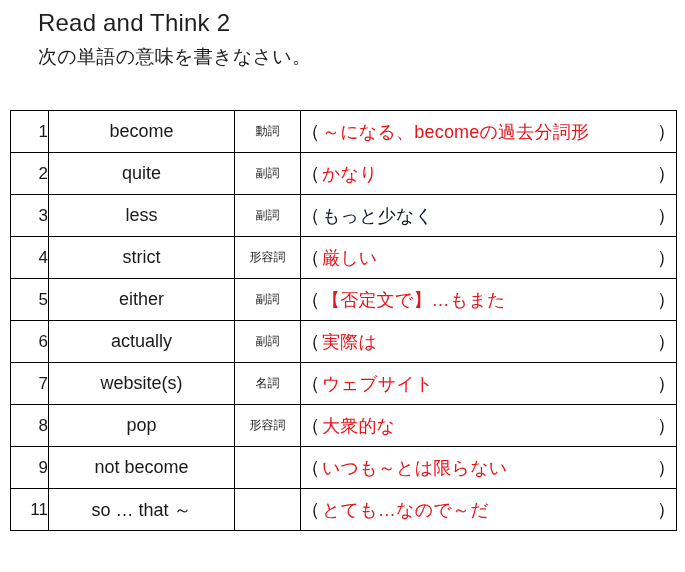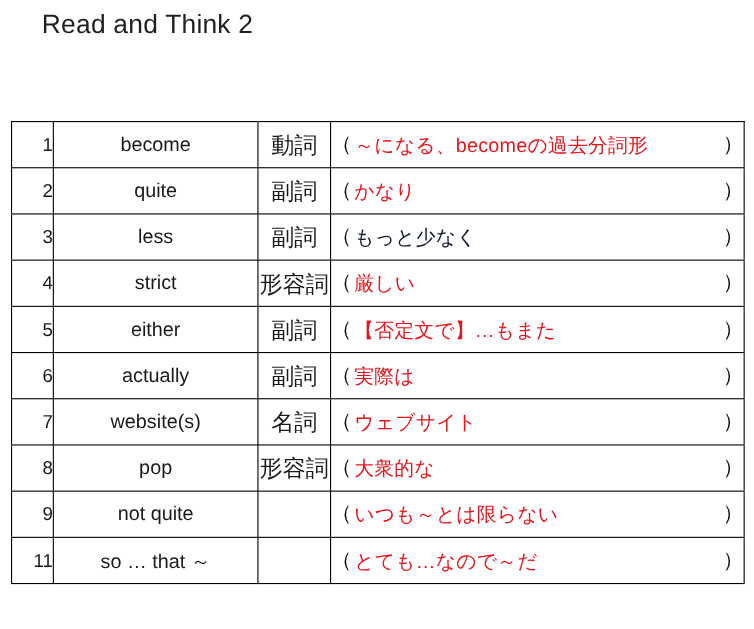--- a/index.html
+++ b/index.html
@@ -85,21 +85,21 @@
     text-align: center;
     font-size: 18px;
     color: #1a1a1a;
     padding: 0 2px;
     white-space: nowrap;
     overflow: hidden;
     margin-top: 29px;
   }
   .cell-pos {
     text-align: center;
-    font-size: 21px;
+    font-size: 12px;
     color: #1a1a1a;
     white-space: nowrap;
   }
 
   .cell-answer {
     position: relative;
     padding: 0 8px 0 9px;
   }
   .answer-inner {
     display: flex;
@@ -124,20 +124,21 @@
     letter-spacing: 0.2px;
   }
 </style>
 </head>
 <body>
 
 <div class="page">
 
   <div class="header">
     <h1 class="page-title">Read and Think 2</h1>
+    <p class="page-subtitle">次の単語の意味を書きなさい。</p>
   </div>
 
   <div class="vocab-table-wrap">
     <table class="vocab-table">
       <colgroup>
         <col class="c-num">
         <col class="c-word">
         <col class="c-pos">
         <col class="c-answer">
       </colgroup>
@@ -233,21 +234,21 @@
             <td class="cell-answer">
               <div class="answer-inner">
                 <span class="paren paren-open">（</span>
                 <span class="answer-text" style="color: rgb(232, 20, 28);">大衆的な</span>
                 <span class="paren paren-close">）</span>
               </div>
             </td>
           </tr>
           <tr>
             <td class="cell-num">9</td>
-            <td class="cell-word">not quite</td>
+            <td class="cell-word">not become</td>
             <td class="cell-pos"></td>
             <td class="cell-answer">
               <div class="answer-inner">
                 <span class="paren paren-open">（</span>
                 <span class="answer-text" style="color: rgb(232, 20, 28);">いつも～とは限らない</span>
                 <span class="paren paren-close">）</span>
               </div>
             </td>
           </tr>
           <tr>

